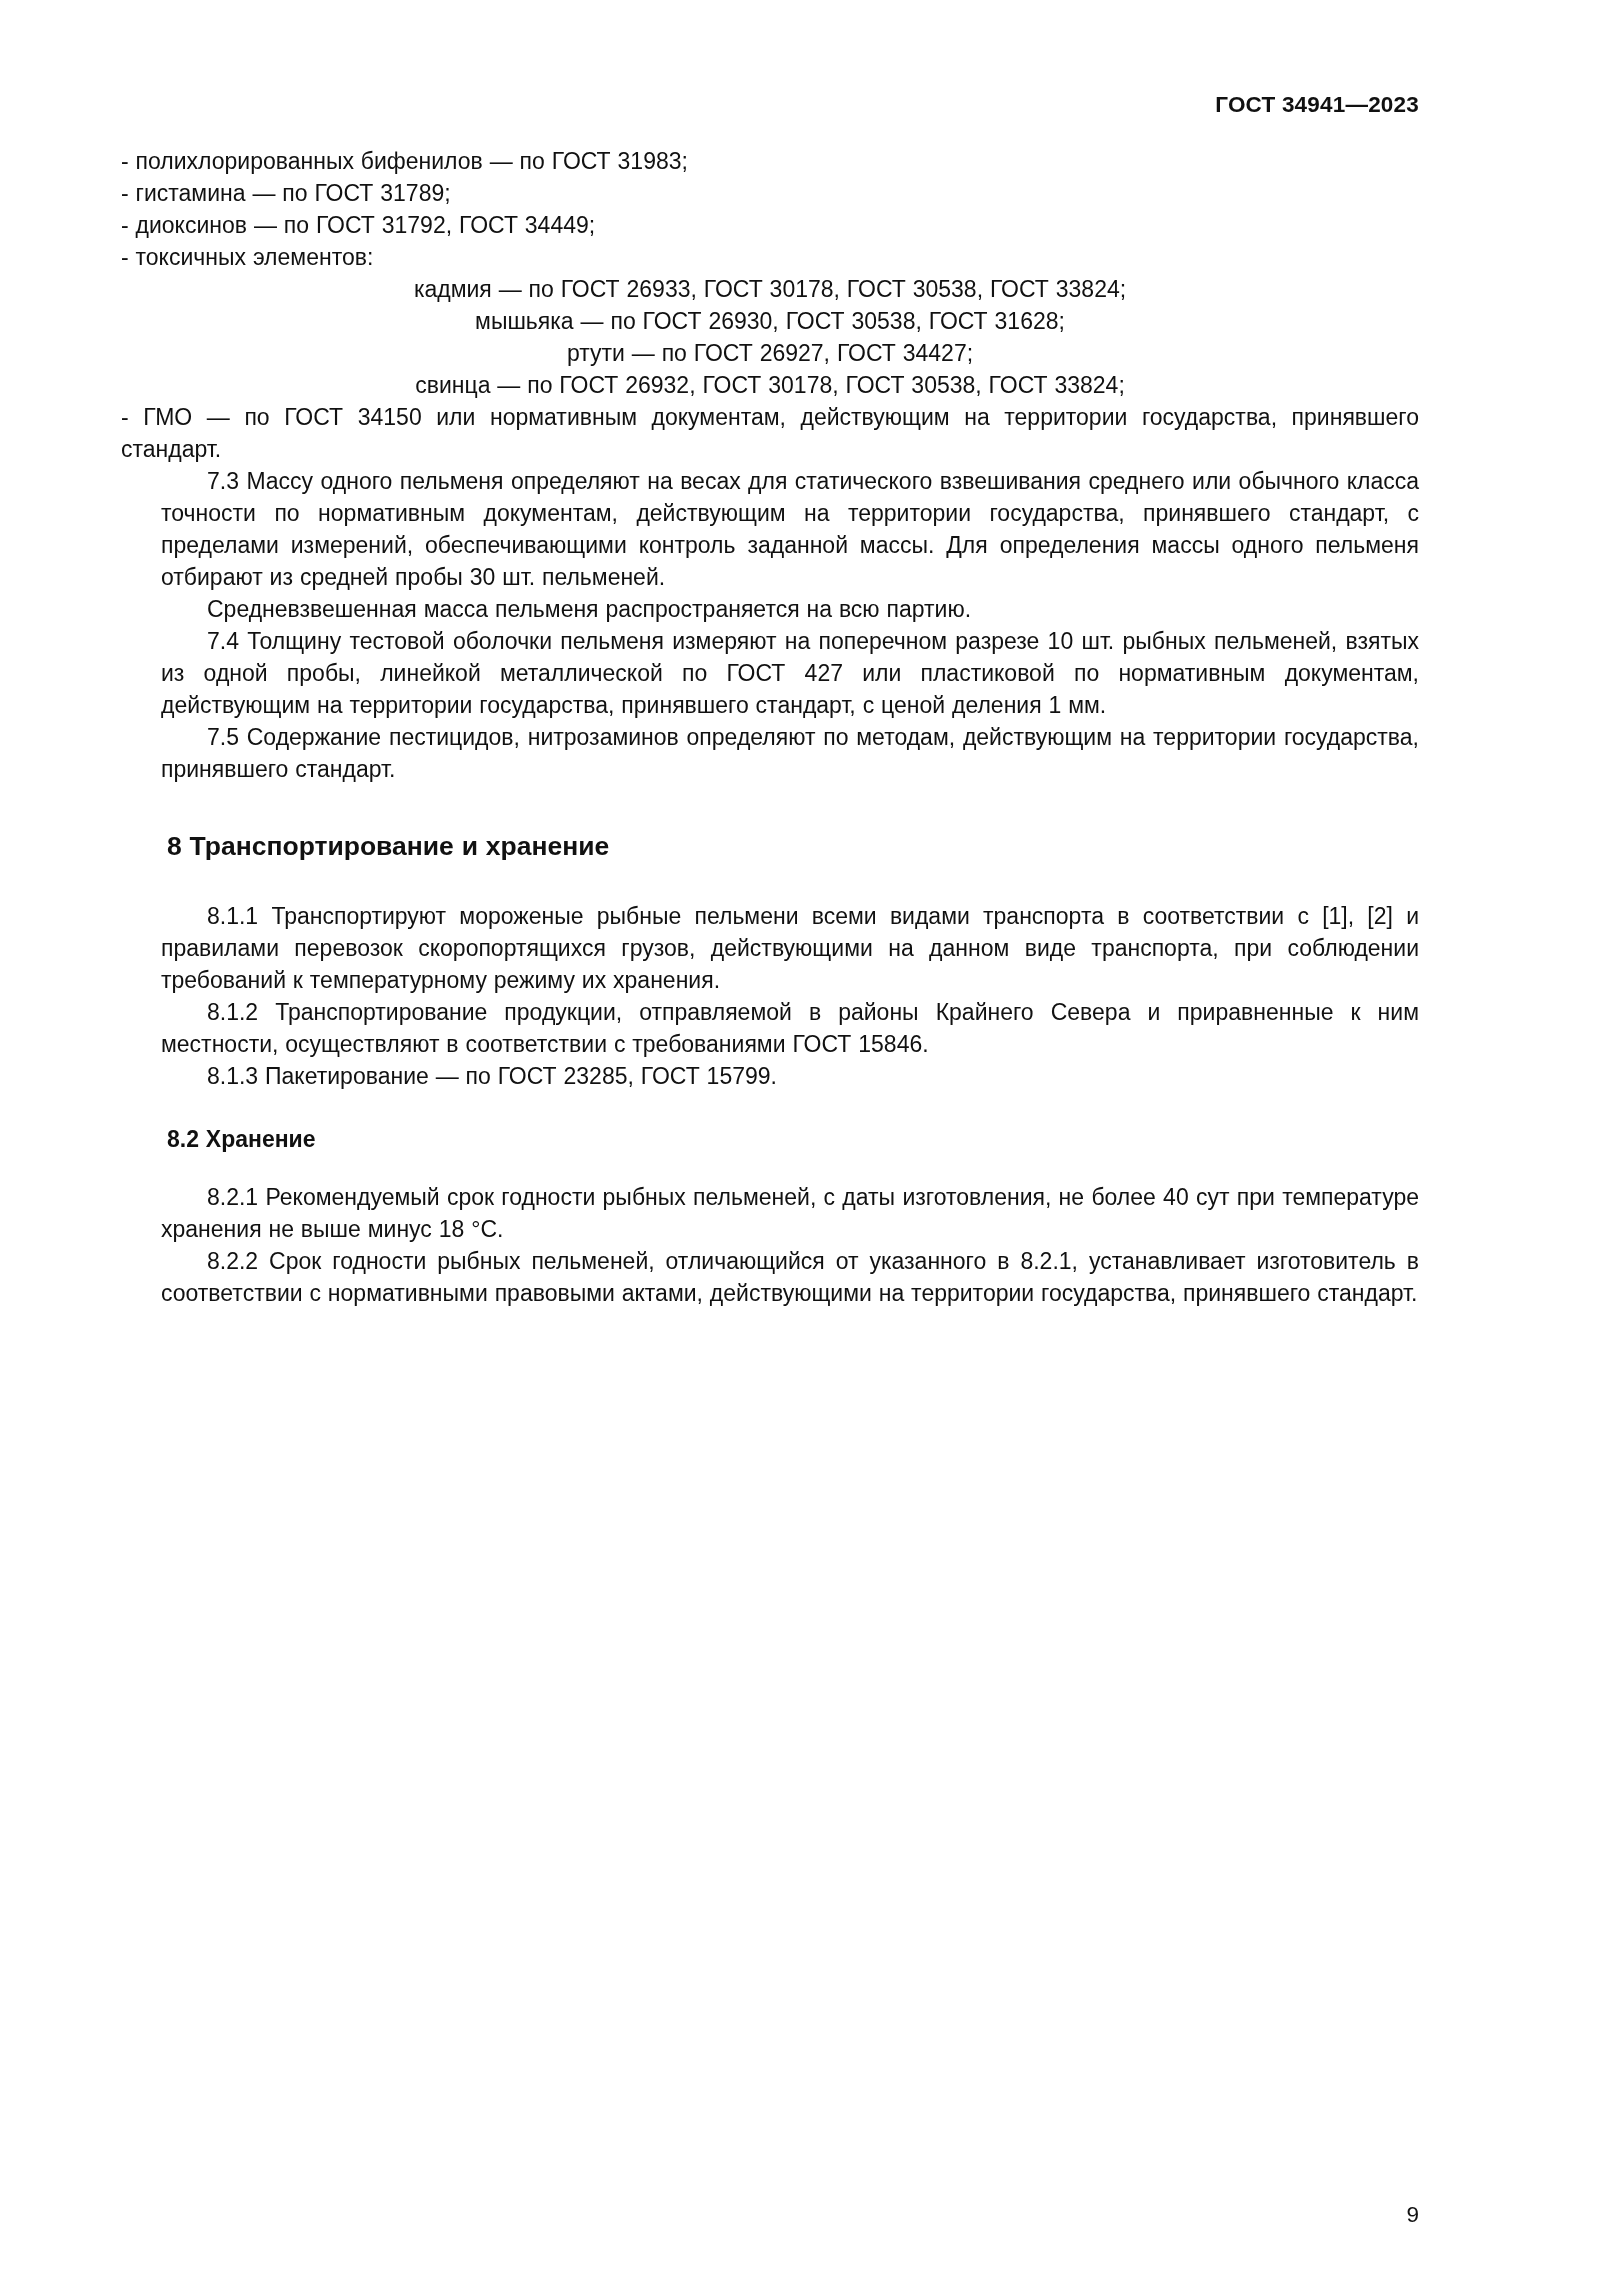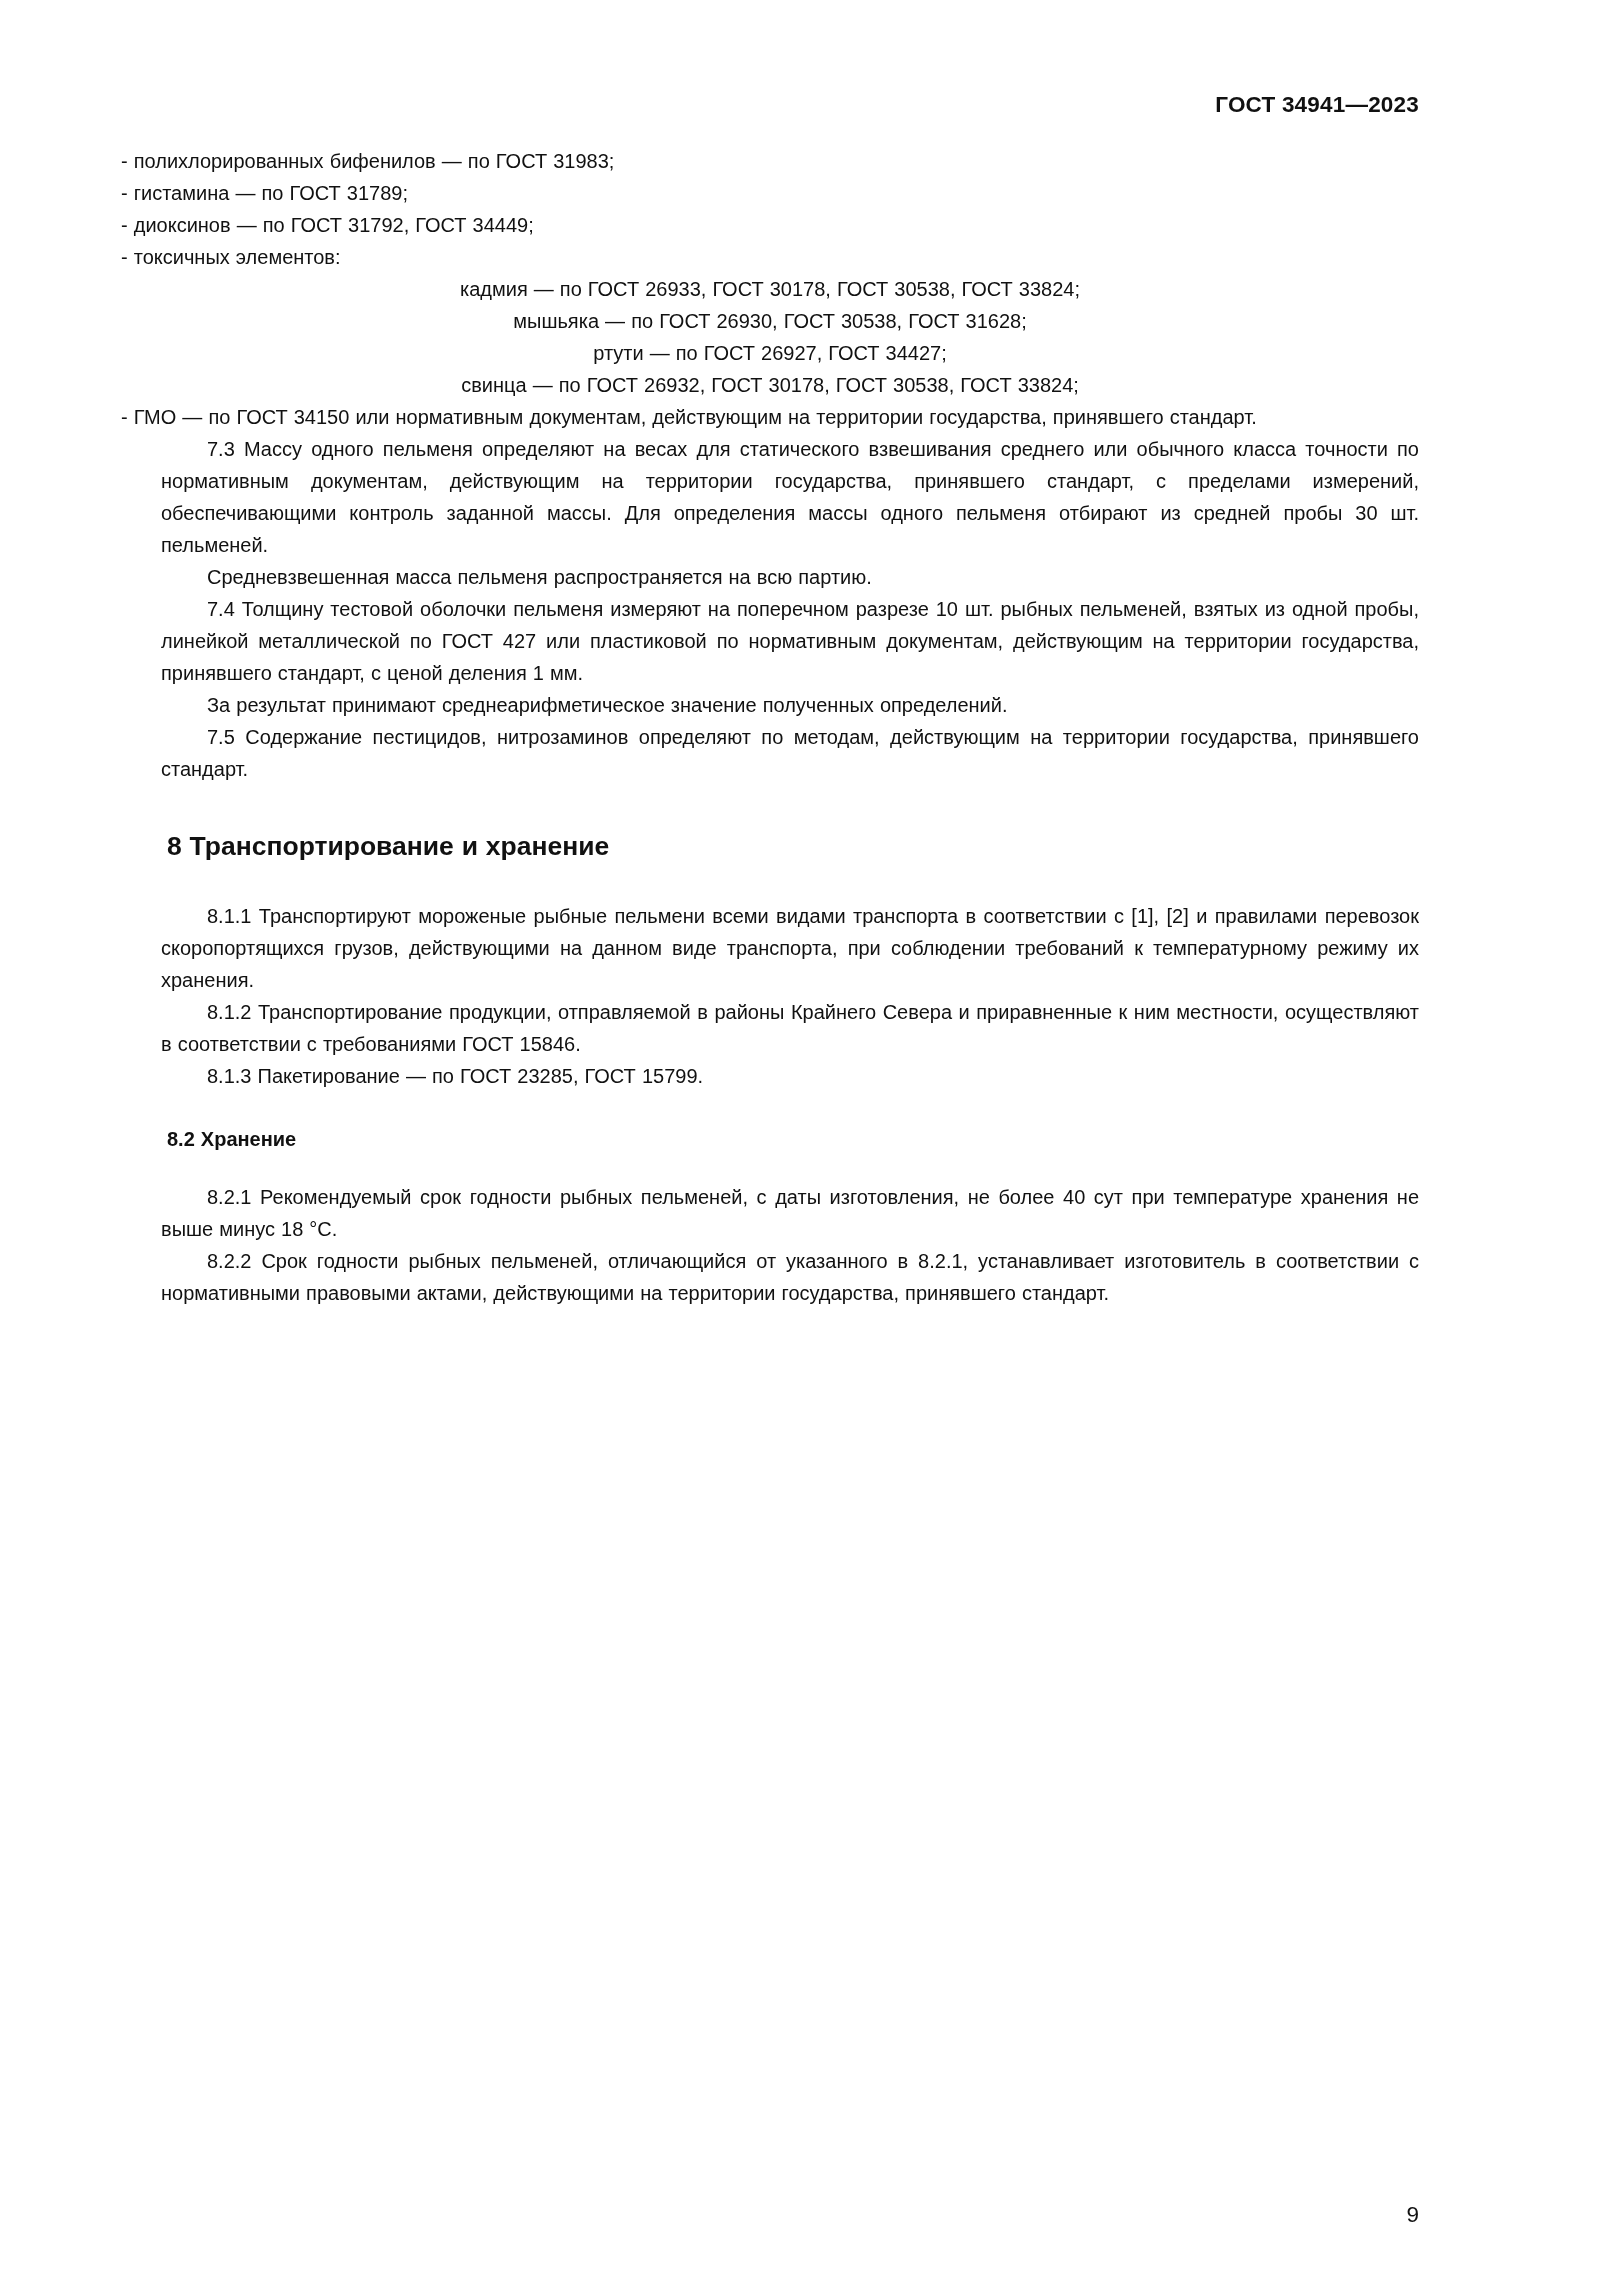--- a/index.html
+++ b/index.html
@@ -28,21 +28,21 @@
     letter-spacing: 0.2px;
   }
   .doc-body {
     position: absolute;
     top: 145px;
     left: 121px;
     right: 202px;
   }
   .para {
     margin: 0;
-    font-size: 20px;
+    font-size: 23px;
     line-height: 32px;
     text-align: justify;
     word-spacing: 0.5px;
   }
   .para.plain {
     text-align: center;
   }
   .para.list {
     text-align: justify;
   }
@@ -84,21 +84,20 @@
       <p class="para list">- диоксинов — по ГОСТ 31792, ГОСТ 34449;</p>
       <p class="para list">- токсичных элементов:</p>
       <p class="para plain">кадмия — по ГОСТ 26933, ГОСТ 30178, ГОСТ 30538, ГОСТ 33824;</p>
       <p class="para plain">мышьяка — по ГОСТ 26930, ГОСТ 30538, ГОСТ 31628;</p>
       <p class="para plain">ртути — по ГОСТ 26927, ГОСТ 34427;</p>
       <p class="para plain">свинца — по ГОСТ 26932, ГОСТ 30178, ГОСТ 30538, ГОСТ 33824;</p>
       <p class="para list">- ГМО — по ГОСТ 34150 или нормативным документам, действующим на территории государства, принявшего стандарт.</p>
       <p class="para indent">7.3 Массу одного пельменя определяют на весах для статического взвешивания среднего или обычного класса точности по нормативным документам, действующим на территории государства, принявшего стандарт, с пределами измерений, обеспечивающими контроль заданной массы. Для определения массы одного пельменя отбирают из средней пробы 30 шт. пельменей.</p>
       <p class="para indent">Средневзвешенная масса пельменя распространяется на всю партию.</p>
       <p class="para indent">7.4 Толщину тестовой оболочки пельменя измеряют на поперечном разрезе 10 шт. рыбных пельменей, взятых из одной пробы, линейкой металлической по ГОСТ 427 или пластиковой по нормативным документам, действующим на территории государства, принявшего стандарт, с ценой деления 1 мм.</p>
-      <p class="para indent">За результат принимают среднеарифметическое значение полученных определений.</p>
       <p class="para indent">7.5 Содержание пестицидов, нитрозаминов определяют по методам, действующим на территории государства, принявшего стандарт.</p>
       <p class="para h1">8 Транспортирование и хранение</p>
       <p class="para indent">8.1.1 Транспортируют мороженые рыбные пельмени всеми видами транспорта в соответствии с [1], [2] и правилами перевозок скоропортящихся грузов, действующими на данном виде транспорта, при соблюдении требований к температурному режиму их хранения.</p>
       <p class="para indent">8.1.2 Транспортирование продукции, отправляемой в районы Крайнего Севера и приравненные к ним местности, осуществляют в соответствии с требованиями ГОСТ 15846.</p>
       <p class="para indent">8.1.3 Пакетирование — по ГОСТ 23285, ГОСТ 15799.</p>
       <p class="para h2">8.2 Хранение</p>
       <p class="para indent">8.2.1 Рекомендуемый срок годности рыбных пельменей, с даты изготовления, не более 40 сут при температуре хранения не выше минус 18 °С.</p>
       <p class="para indent">8.2.2 Срок годности рыбных пельменей, отличающийся от указанного в 8.2.1, устанавливает изготовитель в соответствии с нормативными правовыми актами, действующими на территории государства, принявшего стандарт.</p>
     </div>
 

